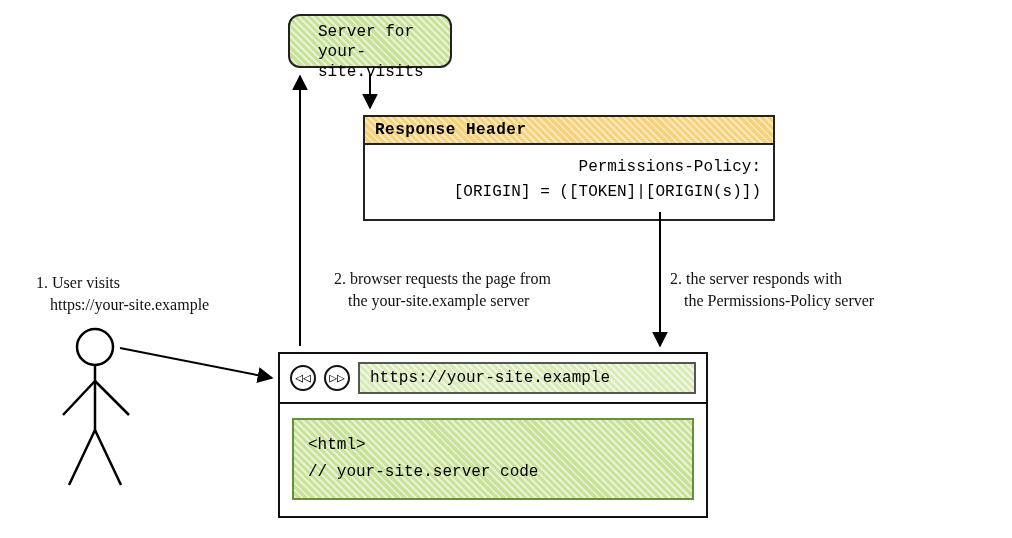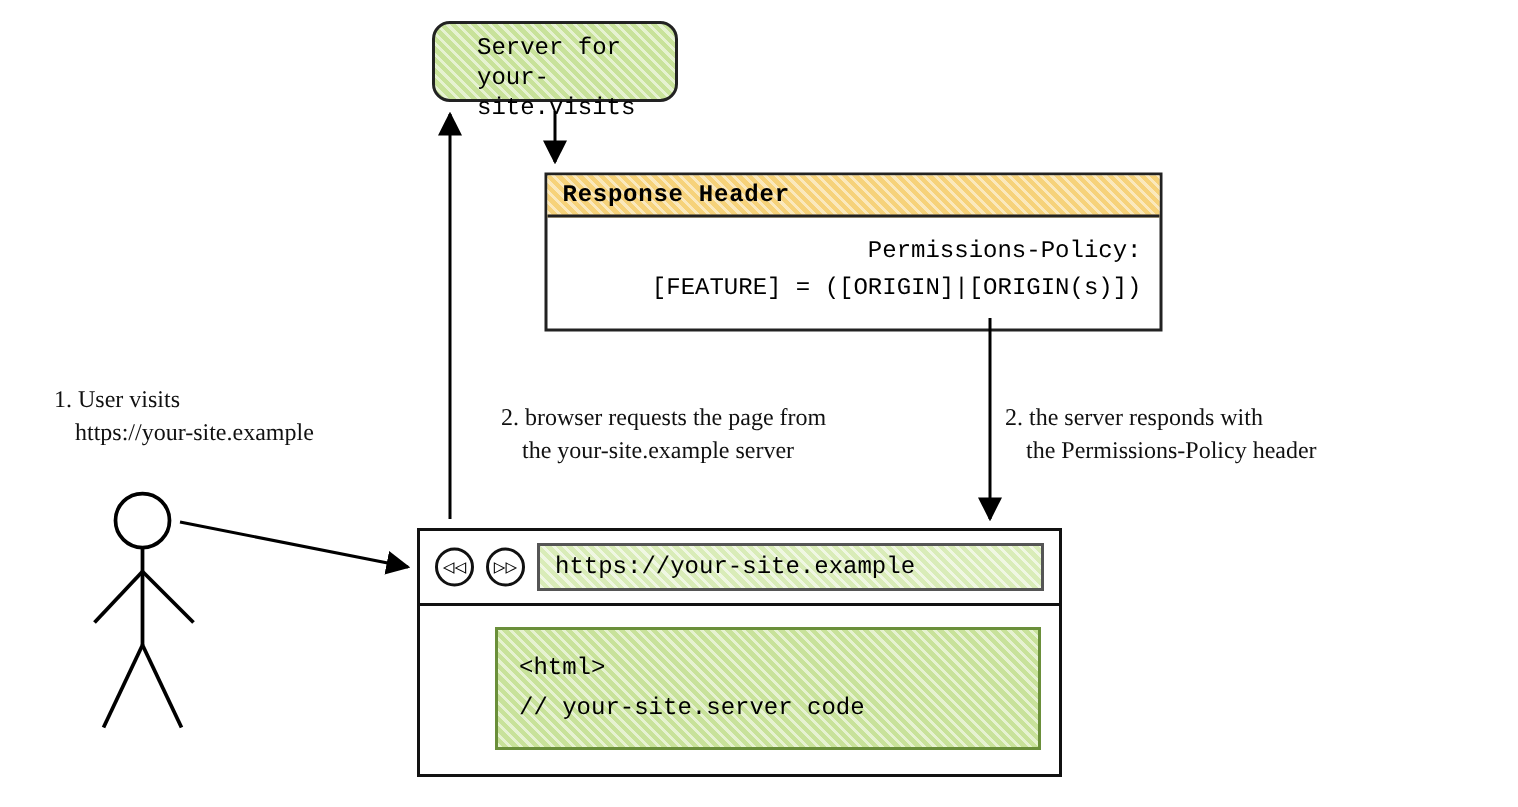--- a/index.html
+++ b/index.html
@@ -102,21 +102,20 @@
     font-size: 16px;
   }
   .browser-body {
     padding: 14px 12px 16px;
   }
   .code-area {
     border: 2px solid #6a8f3a;
     padding: 12px 14px;
     line-height: 1.7;
     font-size: 16px;
-    margin-left: 38px;
   }
 
   
   svg.overlay {
     position: absolute; left: 0; top: 0; width: 1012px; height: 538px;
     pointer-events: none;
   }
 
   
   .stick {
@@ -128,37 +127,37 @@
 
 <div class="abs server-box hatch-green mono">
   <div>Server for</div>
   <div>your-site.visits</div>
 </div>
 
 <div class="abs resp-group">
   <div class="resp-title hatch-orange mono">Response Header</div>
   <div class="resp-body mono">
     <div>Permissions-Policy:</div>
-    <div style="padding-left:18px">[FEATURE] = ([ORIGIN]|[ORIGIN(s)])</div>
+    <div style="padding-left:18px">[ORIGIN] = ([TOKEN]|[ORIGIN(s)])</div>
   </div>
 </div>
 
-<div class="abs caption" style="left:36px; top:256px; width:230px">
+<div class="abs caption" style="left:36px; top:272px; width:230px">
   <div>1. User visits</div>
   <div style="padding-left:14px">https://your-site.example</div>
 </div>
 
 <div class="abs caption" style="left:334px; top:268px; width:300px">
   <div>2. browser requests the page from</div>
   <div style="padding-left:14px">the your-site.example server</div>
 </div>
 
 <div class="abs caption" style="left:670px; top:268px; width:300px">
   <div>2. the server responds with</div>
-  <div style="padding-left:14px">the Permissions-Policy header</div>
+  <div style="padding-left:14px">the Permissions-Policy server</div>
 </div>
 
 <div class="abs browser">
   <div class="browser-top">
     <div class="nav-btn">
       <span class="mono">◁◁</span>
     </div>
     <div class="nav-btn">
       <span class="mono">▷▷</span>
     </div>

